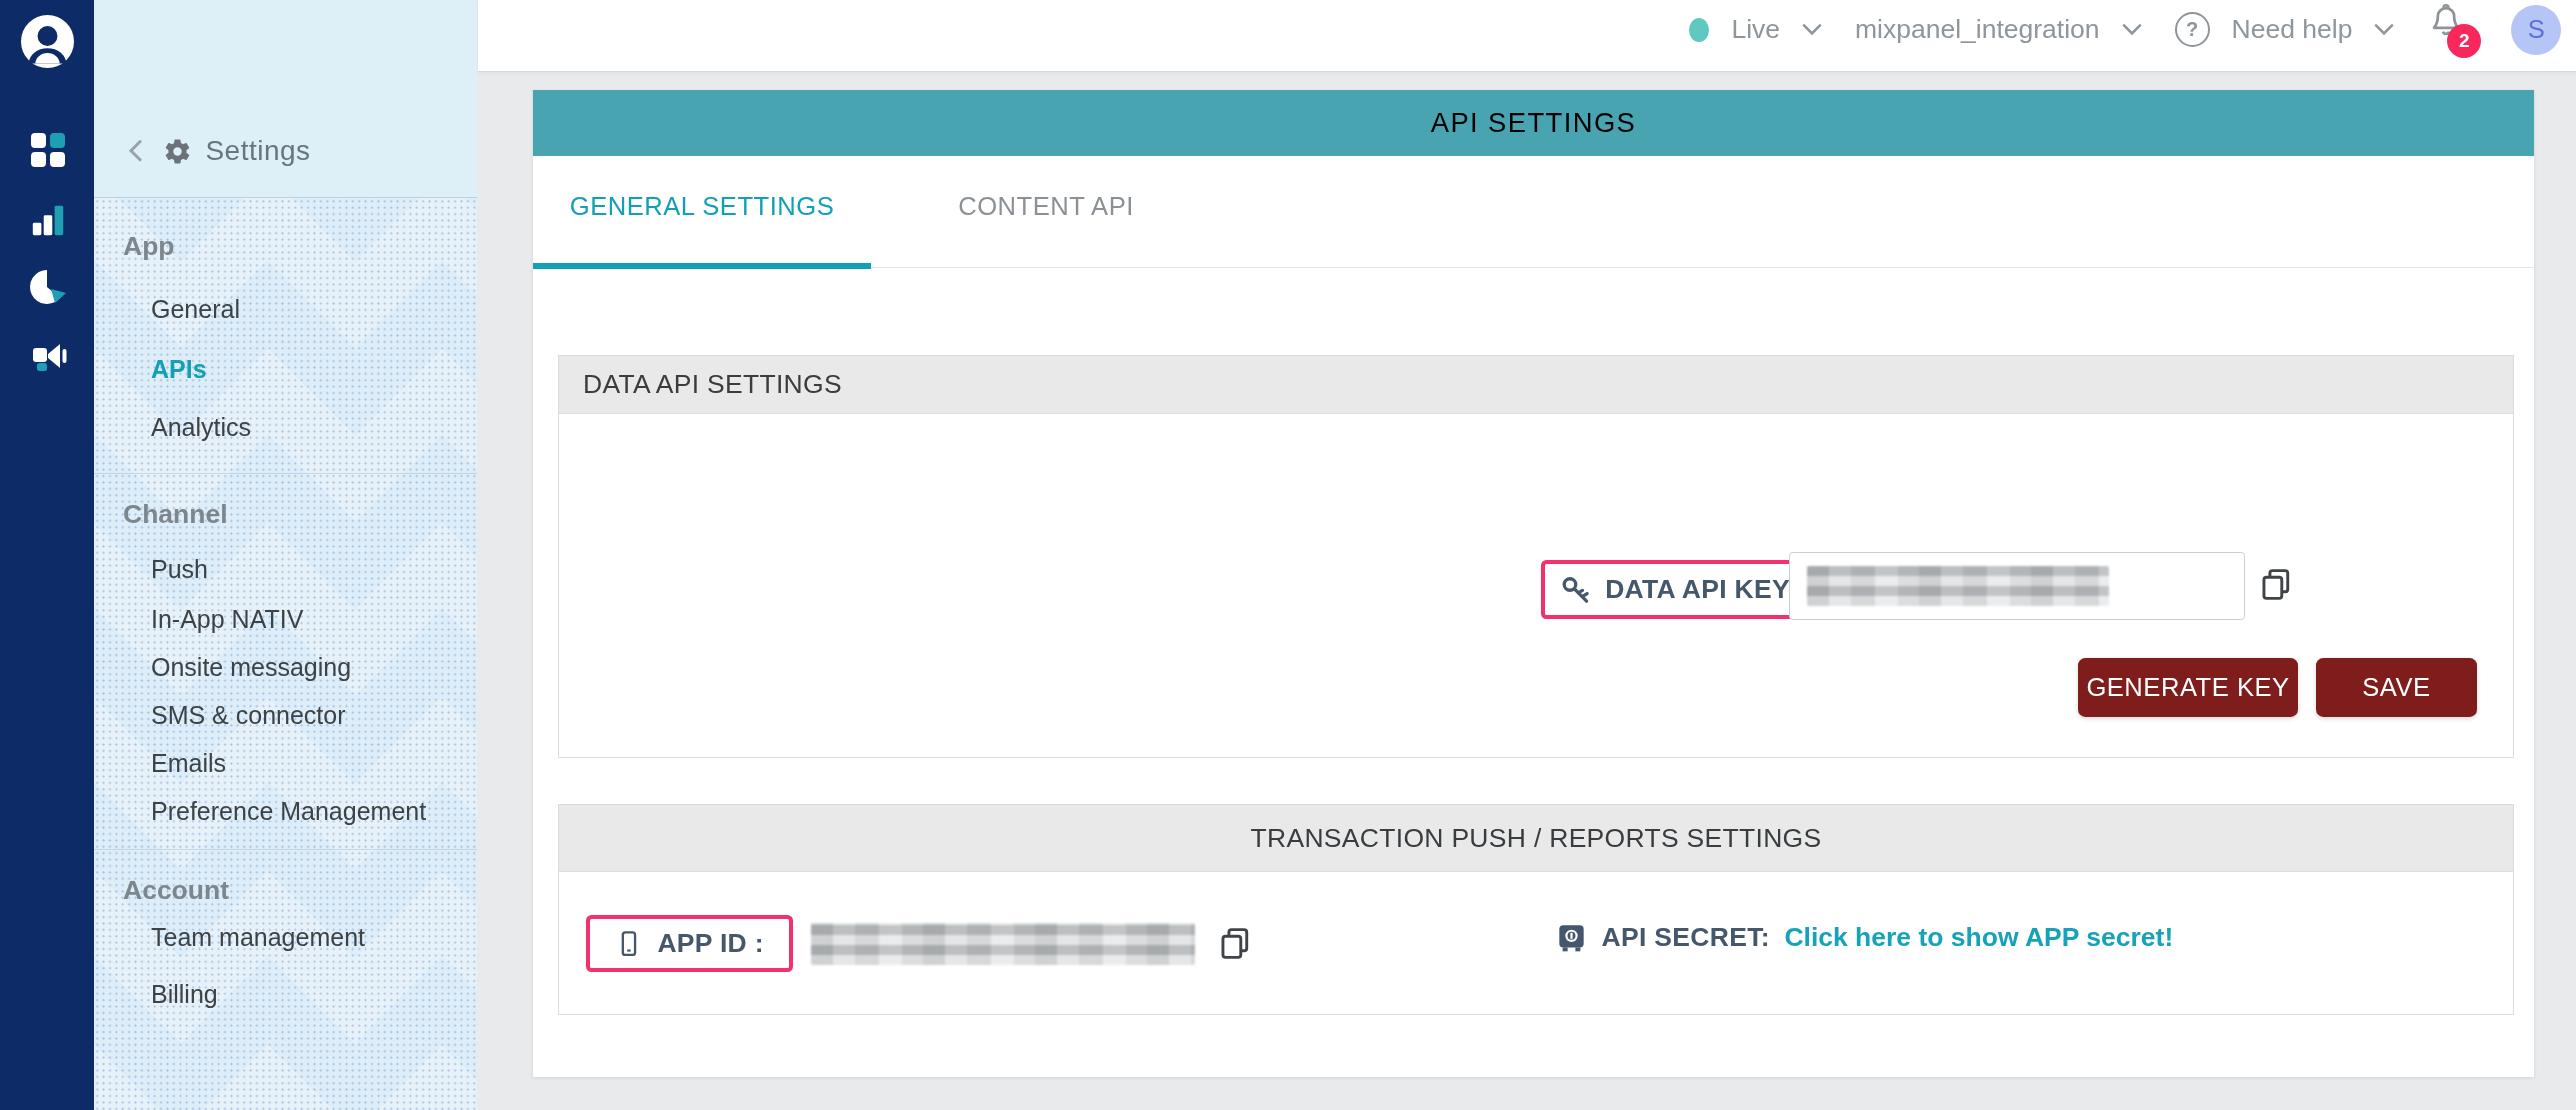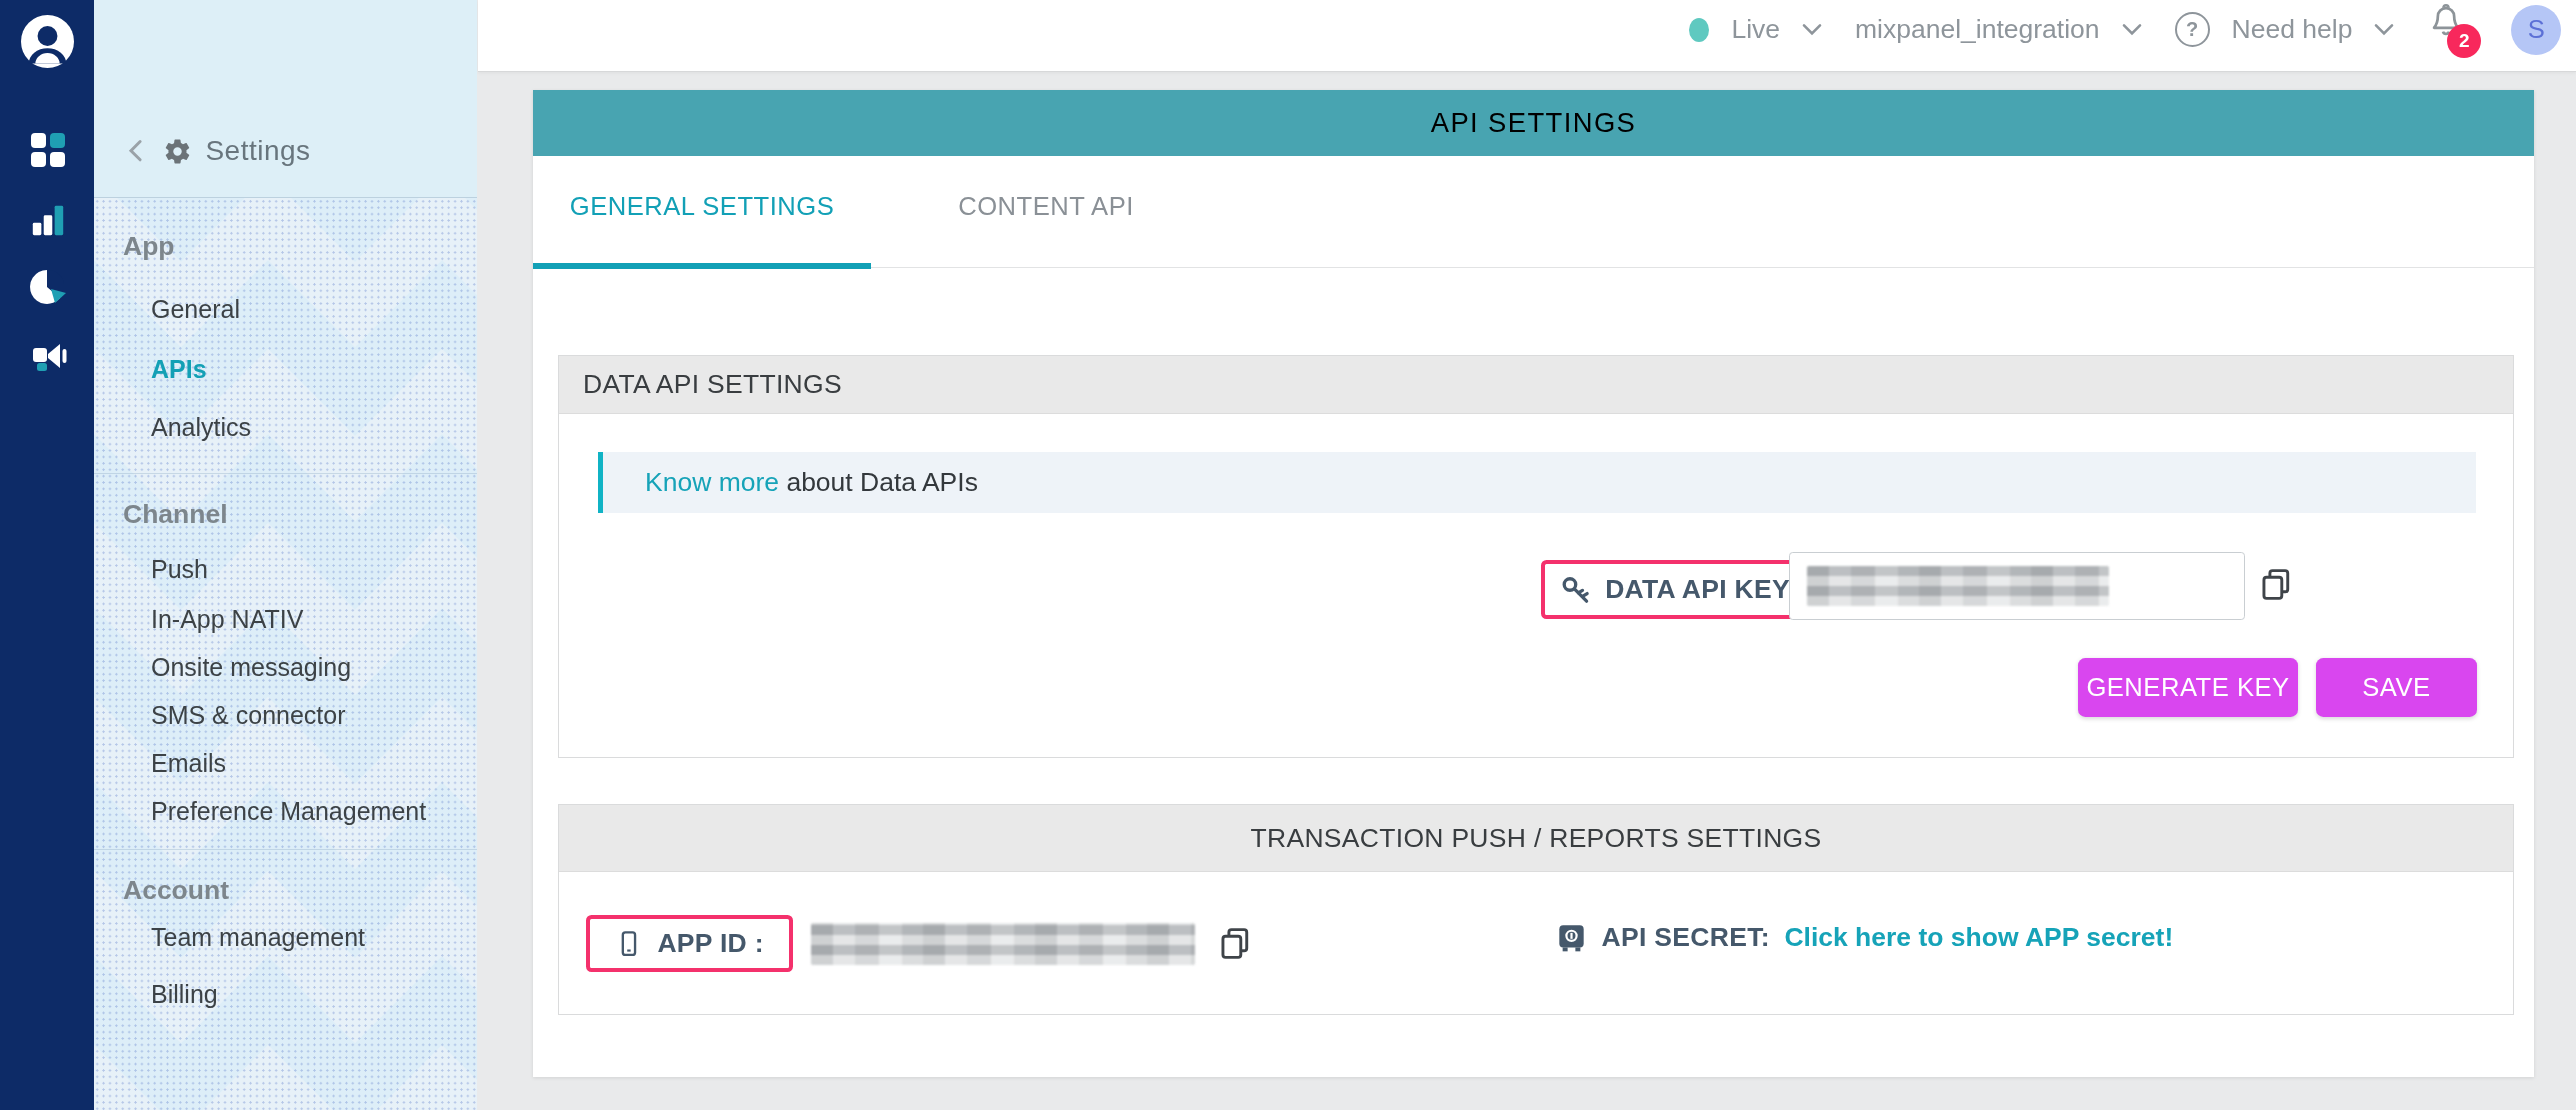--- a/index.html
+++ b/index.html
@@ -57,21 +57,21 @@
   .info-banner{position:absolute;left:39px;top:96px;right:37px;height:61px;background:#eef3f8;border-left:5.5px solid #10b3c5;display:flex;align-items:center;padding-left:42px;font-size:26.5px;color:#33383c;}
   .link-teal{color:#16a3b8;cursor:pointer;}
   .slate-label{font-size:26.5px;font-weight:bold;color:#45586b;letter-spacing:0.3px;white-space:nowrap;}
   .redacted{border-radius:1.8px;opacity:.8;filter:blur(1.2px) saturate(.5);
     background-image:
       repeating-linear-gradient(0deg, rgba(255,255,255,.40) 0 10px, rgba(125,135,144,.40) 10px 20px),
       repeating-linear-gradient(90deg,#99a1a8 0 22px,#c7cdd2 22px 44px,#a9b0b6 44px 68px,#d4d9dd 68px 91px,#b3bac0 91px 112px);}
   .pink-box{border:4.6px solid #f4316c;border-radius:5.5px;display:flex;align-items:center;}
   .icon-gap{display:flex;align-items:center;gap:14.6px;}
   .input-box{position:absolute;background:#fff;border:1.8px solid #c9ced2;border-radius:3.7px;display:flex;align-items:center;padding-left:16.5px;}
-  .btn{position:absolute;height:59px;background:#d946ef;border:none;border-radius:7.3px;color:#fff;font-size:25.6px;letter-spacing:0.5px;display:flex;align-items:center;justify-content:center;cursor:pointer;font-family:"Liberation Sans",sans-serif;box-shadow:0 1.8px 4.6px rgba(0,0,0,.15);}
+  .btn{position:absolute;height:59px;background:#7f1d1d;border:none;border-radius:7.3px;color:#fff;font-size:25.6px;letter-spacing:0.5px;display:flex;align-items:center;justify-content:center;cursor:pointer;font-family:"Liberation Sans",sans-serif;box-shadow:0 1.8px 4.6px rgba(0,0,0,.15);}
 </style>
 </head>
 <body>
 
 <div class="rail">
   <div class="rail-logo">
     <svg viewBox="0 0 48 48" width="53" height="53">
       <circle cx="24" cy="24" r="24" fill="#ffffff"></circle>
       <circle cx="24" cy="19" r="9" fill="#0d2b67"></circle>
       <path d="M7 44 a17 14 0 0 1 34 0 z" fill="#0d2b67"></path>
@@ -195,24 +195,20 @@
       <span class="tab-underline"></span>
     </div>
     <div class="tab">
       <span>CONTENT API</span>
     </div>
   </div>
 
   <div class="section-box" style="top:265px;height:401px;">
     <div class="section-head left">DATA API SETTINGS</div>
 
-    <div class="info-banner">
-      <span class="link-teal">Know more</span>
-      <span>&nbsp;about Data APIs</span>
-    </div>
 
 
     <div class="abs pink-box" style="left:982px;top:204px;height:51px;padding:0 14.6px;">
       <div class="icon-gap">
         <svg viewBox="0 0 28 28" width="31" height="31">
           <circle cx="9" cy="9.5" r="5.2" fill="none" stroke="#45586b" stroke-width="3"></circle>
           <path d="M13 13.5 L24 24.5 M20 20.5 l4.5 -2.8 M16.5 17 l3.8 -2.2" fill="none" stroke="#45586b" stroke-width="3" stroke-linecap="round"></path>
         </svg>
         <span class="slate-label">DATA API KEY:</span>
       </div>

